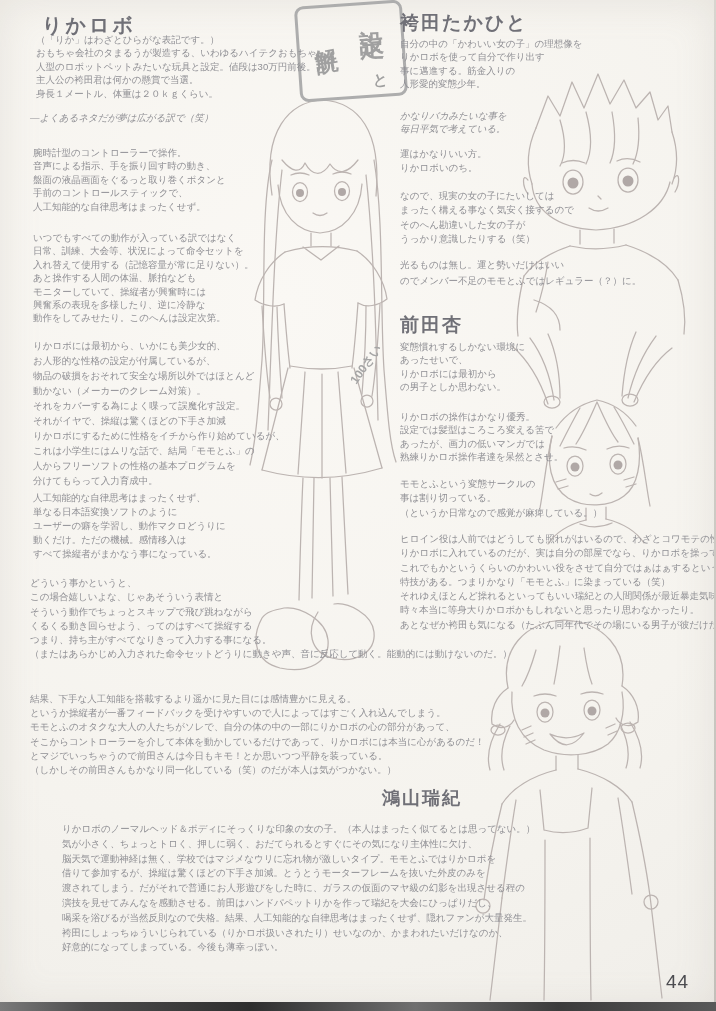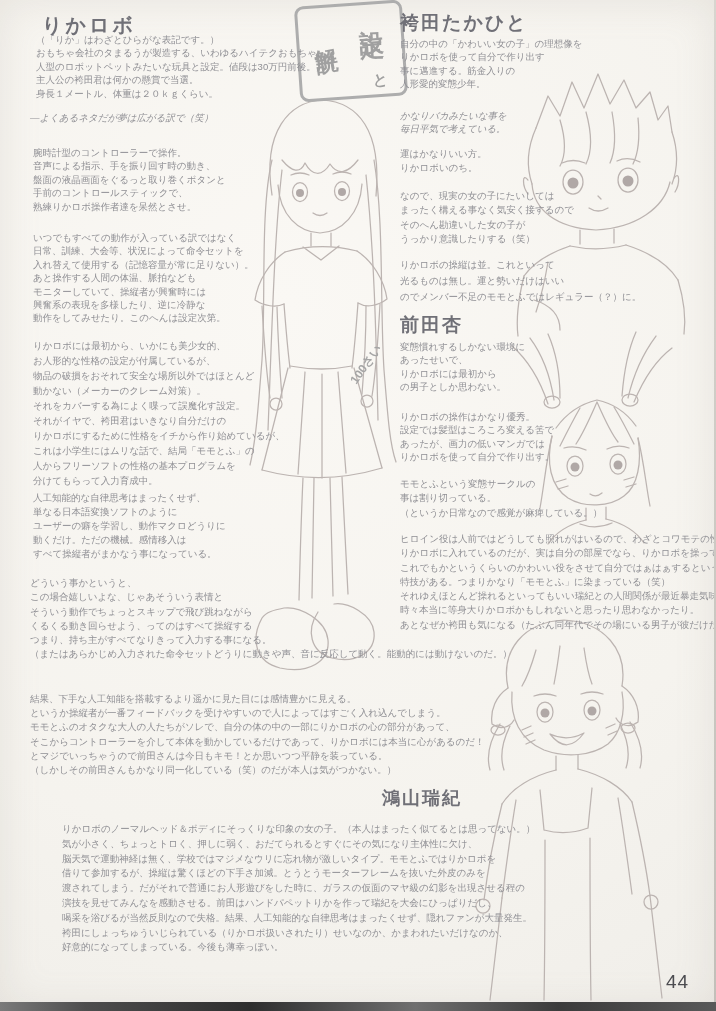--- a/index.html
+++ b/index.html
@@ -171,38 +171,38 @@
       <div class="tline">身長１メートル、体重は２０ｋｇくらい。</div>
     </div>
   <div class="p" style="left:30px;top:111px;line-height:13.4px;font-style:italic;">
       <div class="tline">―よくあるネタだが夢は広がる訳で（笑）</div>
     </div>
   <div class="p" style="left:33px;top:146px;line-height:13.4px;">
       <div class="tline">腕時計型のコントローラーで操作。</div>
       <div class="tline">音声による指示、手を振り回す時の動き、</div>
       <div class="tline">盤面の液晶画面をぐるっと取り巻くボタンと</div>
       <div class="tline">手前のコントロールスティックで、</div>
-      <div class="tline">熟練りかロボ操作者達を呆然とさせ。</div>
+      <div class="tline">人工知能的な自律思考はまったくせず。</div>
     </div>
   <div class="p" style="left:33px;top:231px;line-height:13.4px;">
       <div class="tline">いつでもすべての動作が入っている訳ではなく</div>
       <div class="tline">日常、訓練、大会等、状況によって命令セットを</div>
       <div class="tline">入れ替えて使用する（記憶容量が常に足りない）。</div>
       <div class="tline">あと操作する人間の体温、脈拍なども</div>
       <div class="tline">モニターしていて、操縦者が興奮時には</div>
       <div class="tline">興奮系の表現を多様したり、逆に冷静な</div>
       <div class="tline">動作をしてみせたり。このへんは設定次第。</div>
     </div>
   <div class="p" style="left:33px;top:338px;line-height:15px;">
       <div class="tline">りかロボには最初から、いかにも美少女的、</div>
       <div class="tline">お人形的な性格の設定が付属しているが、</div>
       <div class="tline">物品の破損をおそれて安全な場所以外ではほとんど</div>
       <div class="tline">動かない（メーカーのクレーム対策）。</div>
       <div class="tline">それをカバーする為によく喋って誤魔化す設定。</div>
-      <div class="tline">それがイヤで、袴田君はいきなり自分だけの</div>
+      <div class="tline">それがイヤで、操縦は驚くほどの下手さ加減</div>
       <div class="tline">りかロボにするために性格をイチから作り始めているが、</div>
       <div class="tline">これは小学生にはムリな話で、結局「モモとふ」の</div>
       <div class="tline">人からフリーソフトの性格の基本プログラムを</div>
       <div class="tline">分けてもらって入力育成中。</div>
     </div>
   <div class="p" style="left:33px;top:491px;line-height:14px;">
       <div class="tline">人工知能的な自律思考はまったくせず、</div>
       <div class="tline">単なる日本語変換ソフトのように</div>
       <div class="tline">ユーザーの癖を学習し、動作マクロどうりに</div>
       <div class="tline">動くだけ。ただの機械。感情移入は</div>
@@ -240,37 +240,36 @@
       <div class="tline">運はかなりいい方。</div>
       <div class="tline">りかロボいのち。</div>
     </div>
   <div class="p" style="left:400px;top:189px;line-height:14.3px;">
       <div class="tline">なので、現実の女の子にたいしては</div>
       <div class="tline">まったく構える事なく気安く接するので</div>
       <div class="tline">そのへん勘違いした女の子が</div>
       <div class="tline">うっかり意識したりする（笑）</div>
     </div>
   <div class="p" style="left:400px;top:257px;line-height:16px;">
-      <div class="tline">りかロボの操縦は並。これといって</div>
       <div class="tline">光るものは無し。運と勢いだけはいい</div>
       <div class="tline">のでメンバー不足のモモとふではレギュラー（？）に。</div>
     </div>
 
   <h2 class="sec" style="left:400px;top:312px;font-size:19px;letter-spacing:2px;">前田杏</h2>
   <div class="p" style="left:400px;top:340px;line-height:13.4px;">
       <div class="tline">変態慣れするしかない環境に</div>
       <div class="tline">あったせいで、</div>
       <div class="tline">りかロボには最初から</div>
       <div class="tline">の男子としか思わない。</div>
     </div>
   <div class="p" style="left:400px;top:410px;line-height:13.4px;">
       <div class="tline">りかロボの操作はかなり優秀。</div>
       <div class="tline">設定では髪型はころころ変える筈で</div>
       <div class="tline">あったが、画力の低いマンガでは</div>
-      <div class="tline">りかロボを使って自分で作り出す。</div>
+      <div class="tline">熟練りかロボ操作者達を呆然とさせ。</div>
     </div>
   <div class="p" style="left:400px;top:477px;line-height:14.3px;">
       <div class="tline">モモとふという変態サークルの</div>
       <div class="tline">事は割り切っている。</div>
       <div class="tline">（というか日常なので感覚が麻痺している。）</div>
     </div>
   <div class="p" style="left:400px;top:532px;line-height:14.3px;">
       <div class="tline">ヒロイン役は人前ではどうしても照れがはいるので、わざとコワモテの性格を</div>
       <div class="tline">りかロボに入れているのだが、実は自分の部屋でなら、りかロボを操って</div>
       <div class="tline">これでもかというくらいのかわいい役をさせて自分ではぁはぁするという</div>

